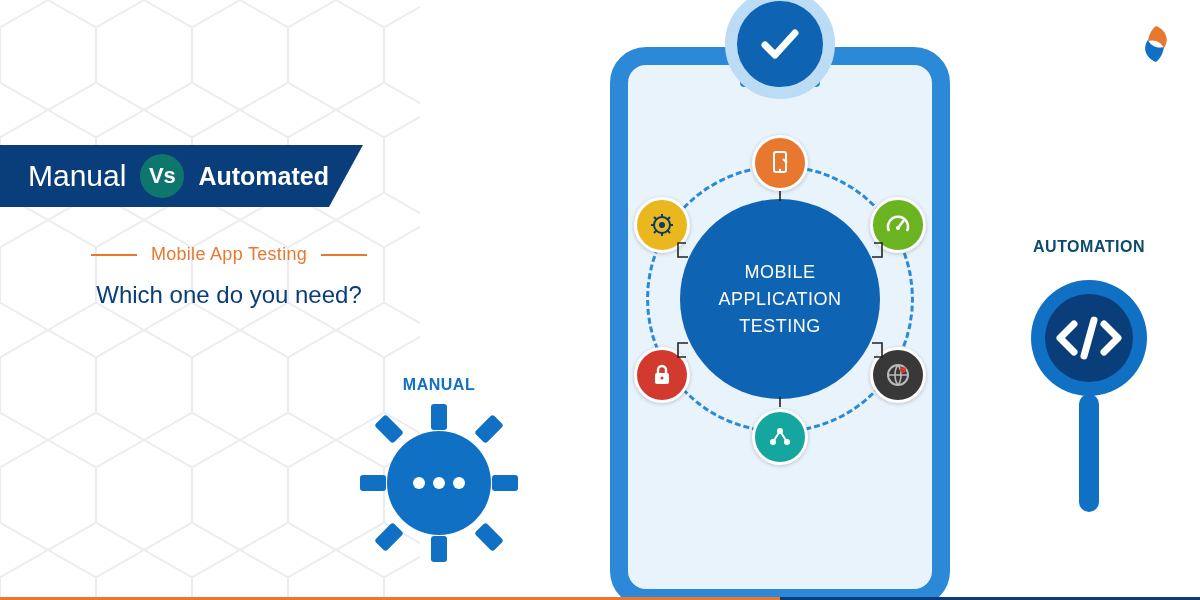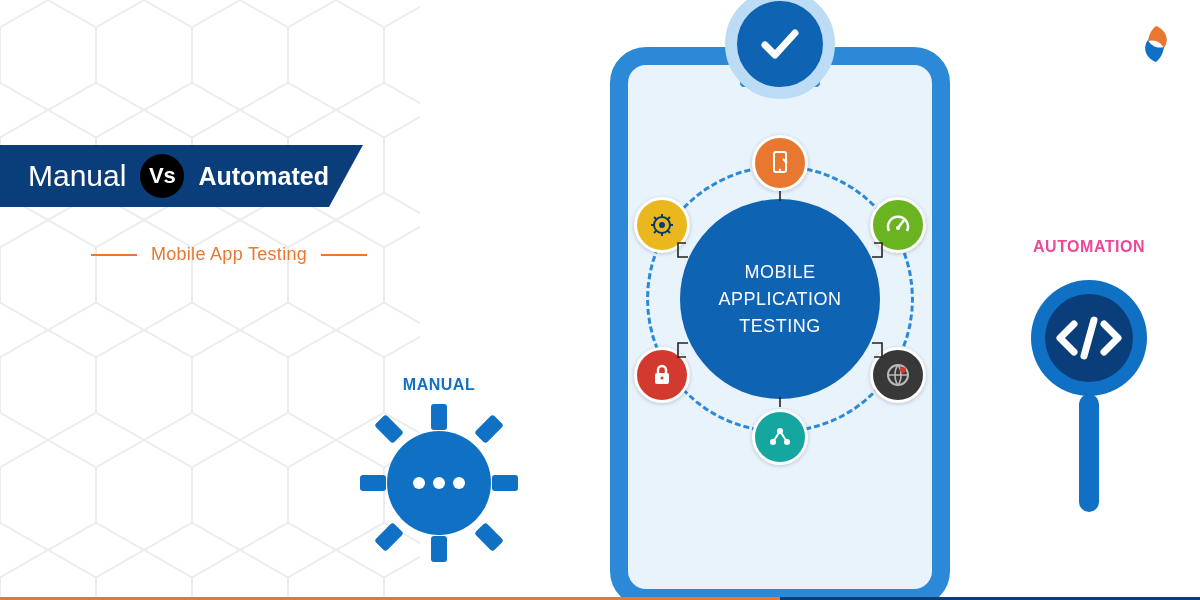--- a/index.html
+++ b/index.html
@@ -2,30 +2,30 @@
 <html><head>
 <meta charset="utf-8">
 <style>
 *{margin:0;padding:0;box-sizing:border-box}
 body{width:1200px;height:600px;font-family:Arial,Helvetica,sans-serif;background:#fff;position:relative;overflow:hidden}
 .hex-bg{position:absolute;left:0;top:0;width:420px;height:600px;opacity:.55}
 .hex-bg svg{width:100%;height:100%}
 .banner{position:absolute;left:0;top:145px;background:#0a3e7a;color:#fff;height:62px;display:flex;align-items:center;padding:0 34px 0 28px;clip-path:polygon(0 0,100% 0,calc(100% - 34px) 100%,0 100%)}
 .banner span.m{font-size:30px;font-weight:400}
 .banner span.a{font-size:25px;font-weight:700}
-.vs{display:inline-flex;align-items:center;justify-content:center;background:#000000;color:#fff;border-radius:50%;width:44px;height:44px;font-size:22px;font-weight:600;margin:0 14px}
+.vs{display:inline-flex;align-items:center;justify-content:center;background:#0f766e;color:#fff;border-radius:50%;width:44px;height:44px;font-size:22px;font-weight:600;margin:0 14px}
 .subtitle{position:absolute;left:34px;top:244px;width:390px;text-align:center}
 .subtitle .row1{color:#e8782f;font-size:18px;letter-spacing:.3px}
 .subtitle .row1::before,.subtitle .row1::after{content:"";display:inline-block;width:46px;height:2px;background:#e8782f;vertical-align:middle;margin:0 14px}
 .subtitle .row2{color:#0a3e7a;font-size:24px;margin-top:16px}
 .manual-wrap{position:absolute;left:354px;bottom:28px;text-align:center}
 .manual-label{color:#1070c4;font-weight:700;font-size:16px;letter-spacing:.5px;margin-bottom:4px}
 .gear{width:170px;height:170px}
 .automation-wrap{position:absolute;right:46px;top:238px;text-align:center}
-.automation-label{color:#ec4899;font-weight:700;font-size:16px;letter-spacing:.5px;margin-bottom:10px}
+.automation-label{color:#0c4a6e;font-weight:700;font-size:16px;letter-spacing:.5px;margin-bottom:10px}
 .magnifier{width:130px;height:260px}
 .phone{position:absolute;left:580px;top:47px;width:400px;height:560px}
 .phone-body{position:absolute;left:30px;top:0;width:340px;height:560px;border:18px solid #2b89d8;border-radius:36px;background:#e9f3fc}
 .phone-notch{position:absolute;left:50%;transform:translateX(-50%);top:14px;width:80px;height:8px;background:#2b89d8;border-radius:4px}
 .dashed-circle{position:absolute;left:66px;top:118px;width:268px;height:268px;border:3px dashed #2b89d8;border-radius:50%}
 .center-circle{position:absolute;left:100px;top:152px;width:200px;height:200px;background:#0f63b3;border-radius:50%;display:flex;align-items:center;justify-content:center;text-align:center;color:#fff;font-size:18px;line-height:1.5;letter-spacing:.5px}
 .top-check{position:absolute;left:50%;transform:translateX(-50%);top:-58px;width:110px;height:110px;background:#0f63b3;border:12px solid #bcdcf6;border-radius:50%;display:flex;align-items:center;justify-content:center}
 .node{position:absolute;width:56px;height:56px;border-radius:50%;border:3px solid #fff;box-shadow:0 1px 4px rgba(0,0,0,.2);display:flex;align-items:center;justify-content:center}
 .n-orange{background:#e8782f}.n-yellow{background:#eab81e}.n-green{background:#6ab422}.n-red{background:#d33a2f}.n-teal{background:#14a69f}.n-dark{background:#383838}
 .logo{position:absolute;right:22px;top:22px;width:44px;height:44px}
@@ -47,20 +47,21 @@
 </div>
 
 <div class="banner">
   <span class="m">Manual</span>
   <span class="vs">Vs</span>
   <span class="a">Automated</span>
 </div>
 
 <div class="subtitle">
   <div class="row1">Mobile App Testing</div>
+  <div class="row2">Which one do you need?</div>
 </div>
 
 <div class="manual-wrap">
   <div class="manual-label">MANUAL</div>
   <svg class="gear" viewBox="0 0 170 170">
     <g fill="#1070c4">
         <circle cx="85" cy="85" r="52"></circle>
     <g>
           <rect x="77" y="6" width="16" height="26" rx="3"></rect>
           <rect x="77" y="138" width="16" height="26" rx="3"></rect>

